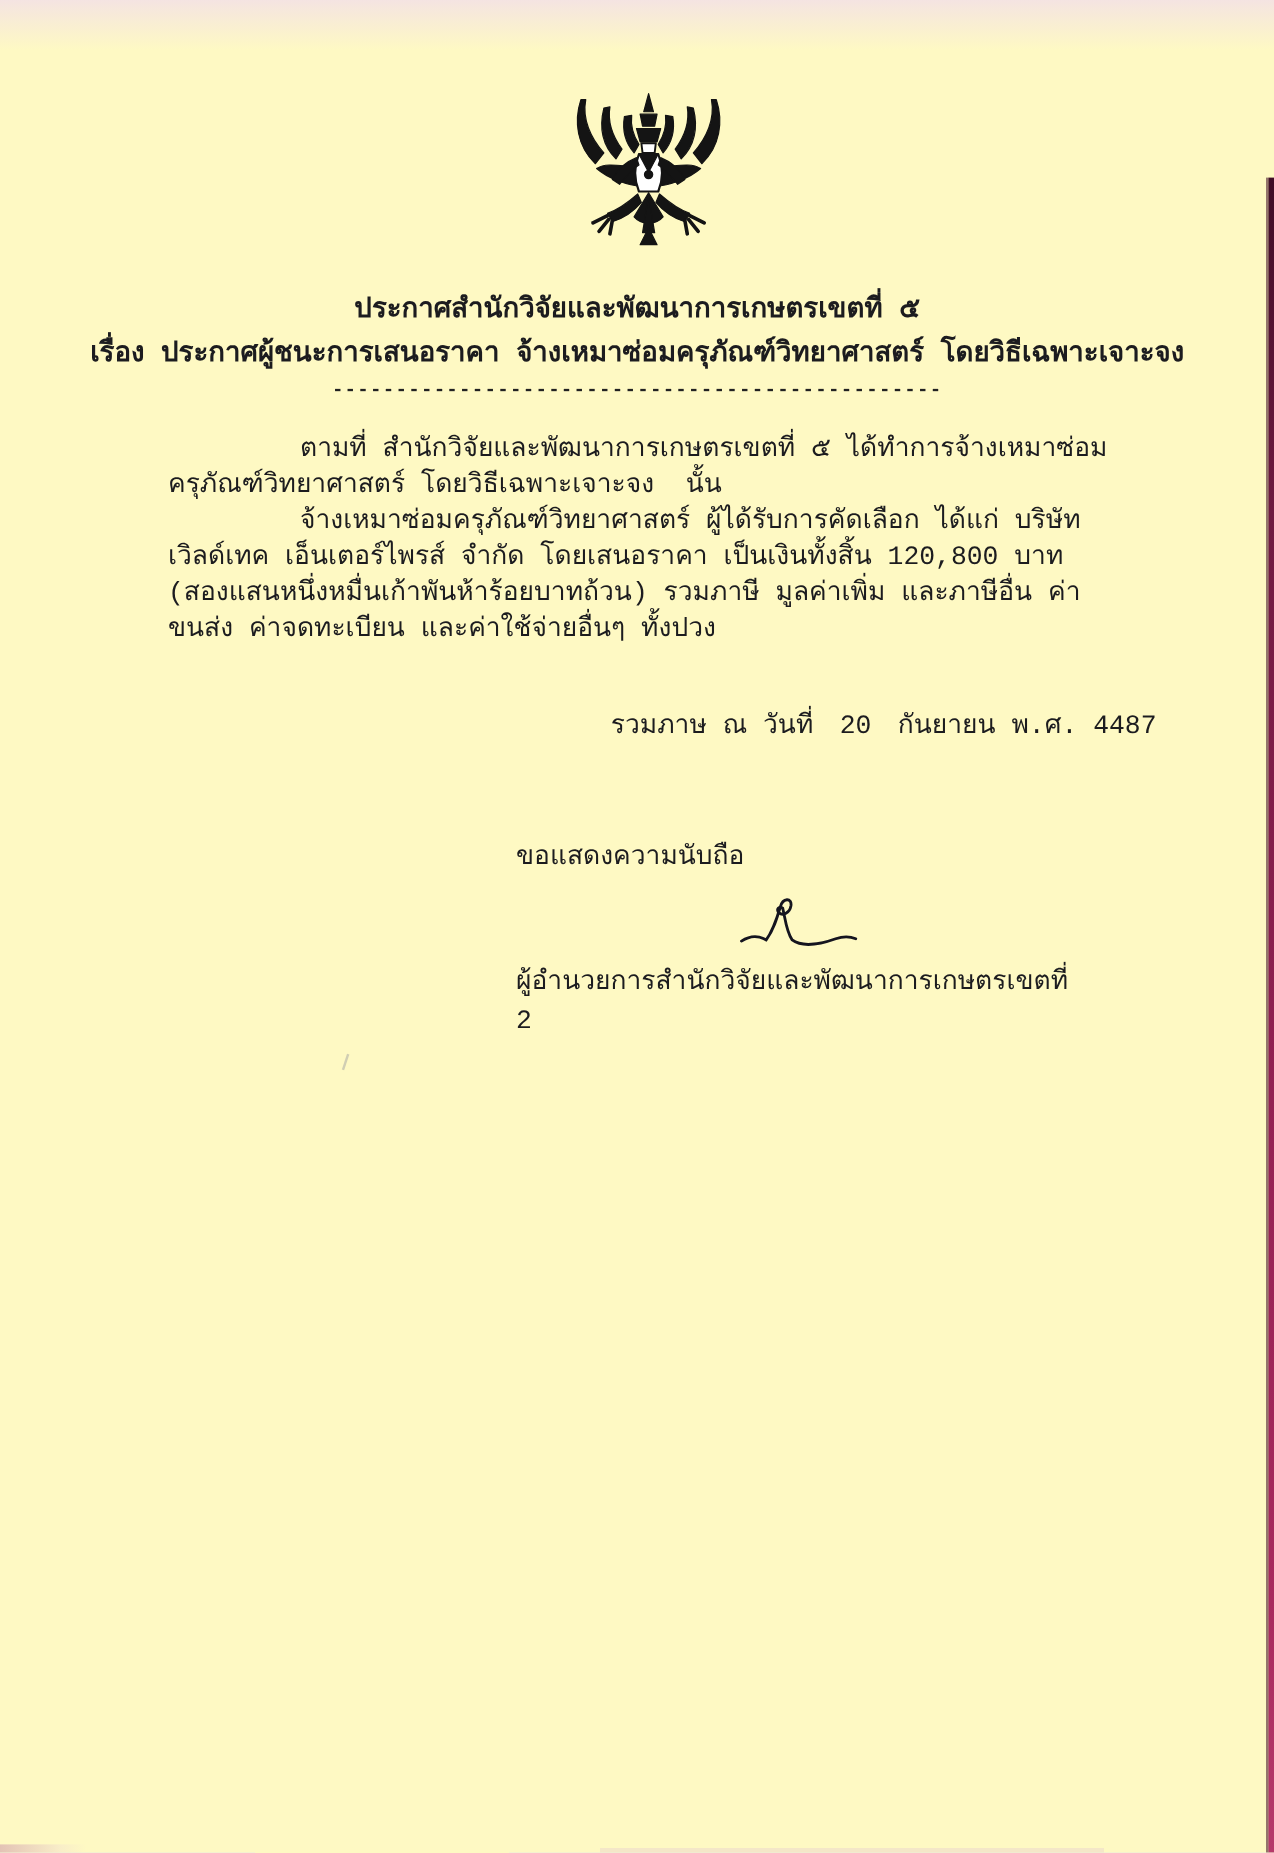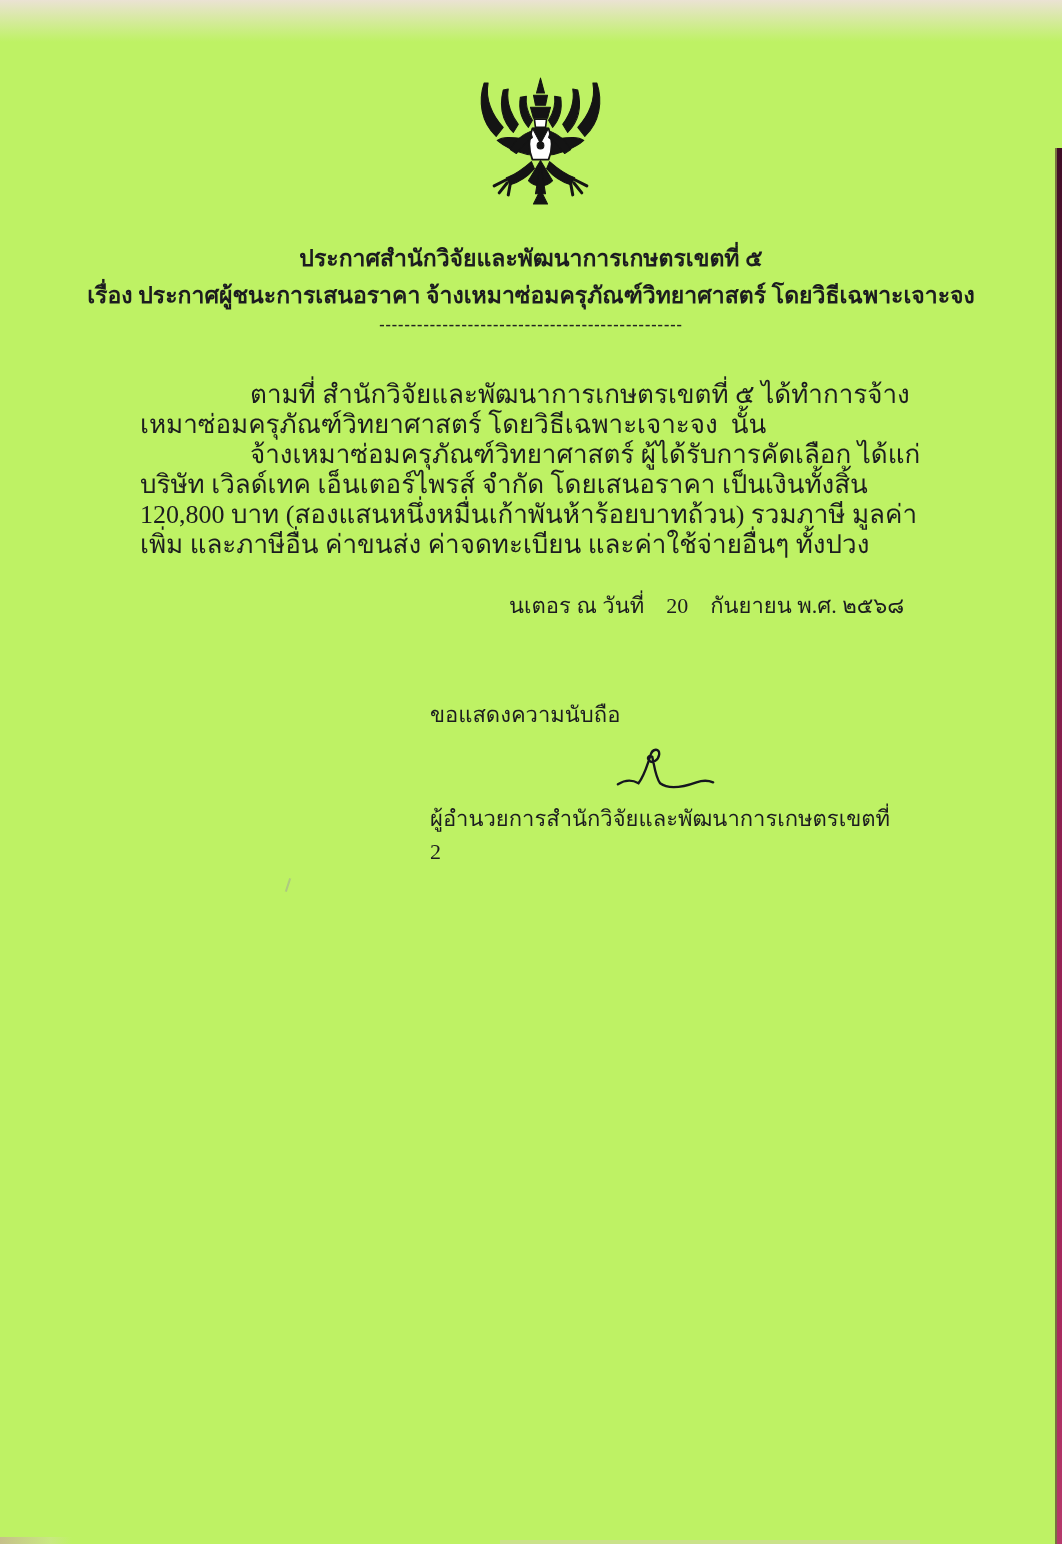--- a/index.html
+++ b/index.html
@@ -1,23 +1,23 @@
 <!DOCTYPE html>
 <html lang="th"><head>
 <meta charset="utf-8">
 <style>
   html, body { margin: 0; padding: 0; background: #e8e8e8; }
   .page {
     position: relative;
     width: 1062px;
     height: 1544px;
     margin: 0 auto;
-    background: #bef264;
+    background: #fef9c3;
     overflow: hidden;
-    font-family: Liberation Serif, serif;
+    font-family: Liberation Mono, monospace;
     color: #1c1c1f;
   }
   
   .top-tint {
     position: absolute; top: 0; left: 0; right: 0; height: 42px;
     background: linear-gradient(to bottom, rgba(243,224,231,0.85), rgba(255,255,255,0));
     pointer-events: none;
   }
   .edge-strip-right {
     position: absolute; right: 0; top: 148px; bottom: 0; width: 5px;
@@ -47,22 +47,22 @@
   .title-block {
     position: absolute; left: 0; right: 0; top: 240px; text-align: center;
   }
   .title-line { font-weight: bold; font-size: 23px; line-height: 37px; margin: 0; }
   .divider {
     margin: 2px 0 0 0; font-size: 16px; font-weight: bold; letter-spacing: 1px;
     color: #222; line-height: 18px;
   }
   
   .body-block {
-    position: absolute; left: 140px; top: 380px; width: 802px;
-    font-size: 26px; line-height: 30px;
+    position: absolute; left: 140px; top: 360px; width: 802px;
+    font-size: 22px; line-height: 30px;
   }
   .body-block p {
     margin: 0; text-indent: 110px; white-space: pre-wrap;
   }
   
   .date-line {
     position: absolute; left: 509px; top: 591px;
     font-size: 22px; line-height: 30px; white-space: nowrap;
   }
   .date-line .gap { display: inline-block; width: 22px; }
@@ -146,21 +146,21 @@
     <p class="title-line">เรื่อง ประกาศผู้ชนะการเสนอราคา จ้างเหมาซ่อมครุภัณฑ์วิทยาศาสตร์ โดยวิธีเฉพาะเจาะจง</p>
     <p class="divider">------------------------------------------------</p>
   </div>
 
   <div class="body-block">
     <p>ตามที่ สำนักวิจัยและพัฒนาการเกษตรเขตที่ ๕ ได้ทำการจ้างเหมาซ่อมครุภัณฑ์วิทยาศาสตร์ โดยวิธีเฉพาะเจาะจง  นั้น</p>
     <p>จ้างเหมาซ่อมครุภัณฑ์วิทยาศาสตร์ ผู้ได้รับการคัดเลือก ได้แก่ บริษัท เวิลด์เทค เอ็นเตอร์ไพรส์ จำกัด โดยเสนอราคา เป็นเงินทั้งสิ้น 120,800 บาท (สองแสนหนึ่งหมื่นเก้าพันห้าร้อยบาทถ้วน) รวมภาษี มูลค่าเพิ่ม และภาษีอื่น ค่าขนส่ง ค่าจดทะเบียน และค่าใช้จ่ายอื่นๆ ทั้งปวง</p>
   </div>
 
   <div class="date-line">
-    <span>นเตอร ณ วันที่</span><span class="gap"></span><span>20</span><span class="gap"></span><span>กันยายน พ.ศ. ๒๕๖๘</span>
+    <span>รวมภาษ ณ วันที่</span><span class="gap"></span><span>20</span><span class="gap"></span><span>กันยายน พ.ศ. 4487</span>
   </div>
 
   <div class="sign-block">
     <p class="closing-line">ขอแสดงความนับถือ</p>
     <svg class="signature-svg" viewBox="0 0 110 55" xmlns="http://www.w3.org/2000/svg">
       <path d="M6 41 C14 36, 20 36, 27 40 C33 32, 36 22, 39 12 C41 4, 49 4, 48 11 C47 17, 41 20, 38 17 C35 14, 38 11, 41 13 C43 21, 44 33, 49 40 C57 46, 72 44, 86 39 C92 37, 98 37, 103 39" fill="none" stroke="#15151f" stroke-width="2.4" stroke-linecap="round"></path>
     </svg>
     <p class="signer-pos">ผู้อำนวยการสำนักวิจัยและพัฒนาการเกษตรเขตที่ 2</p>
   </div>
 

